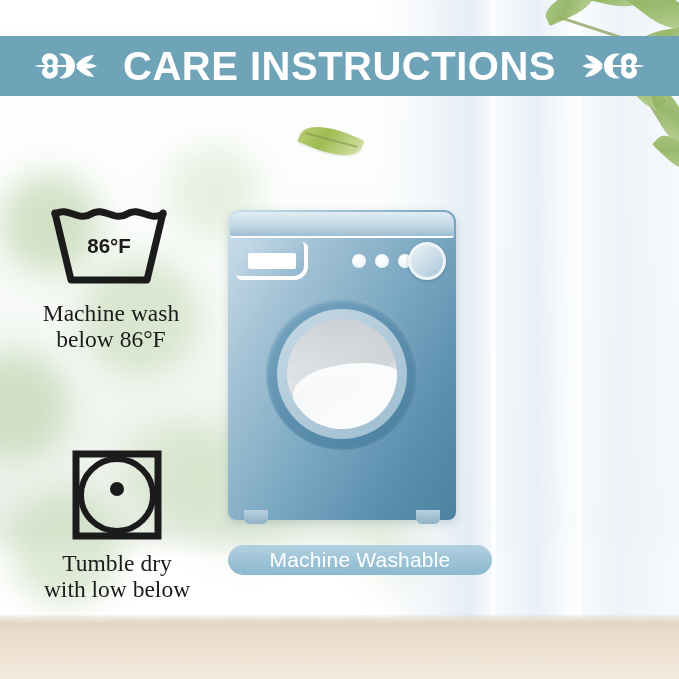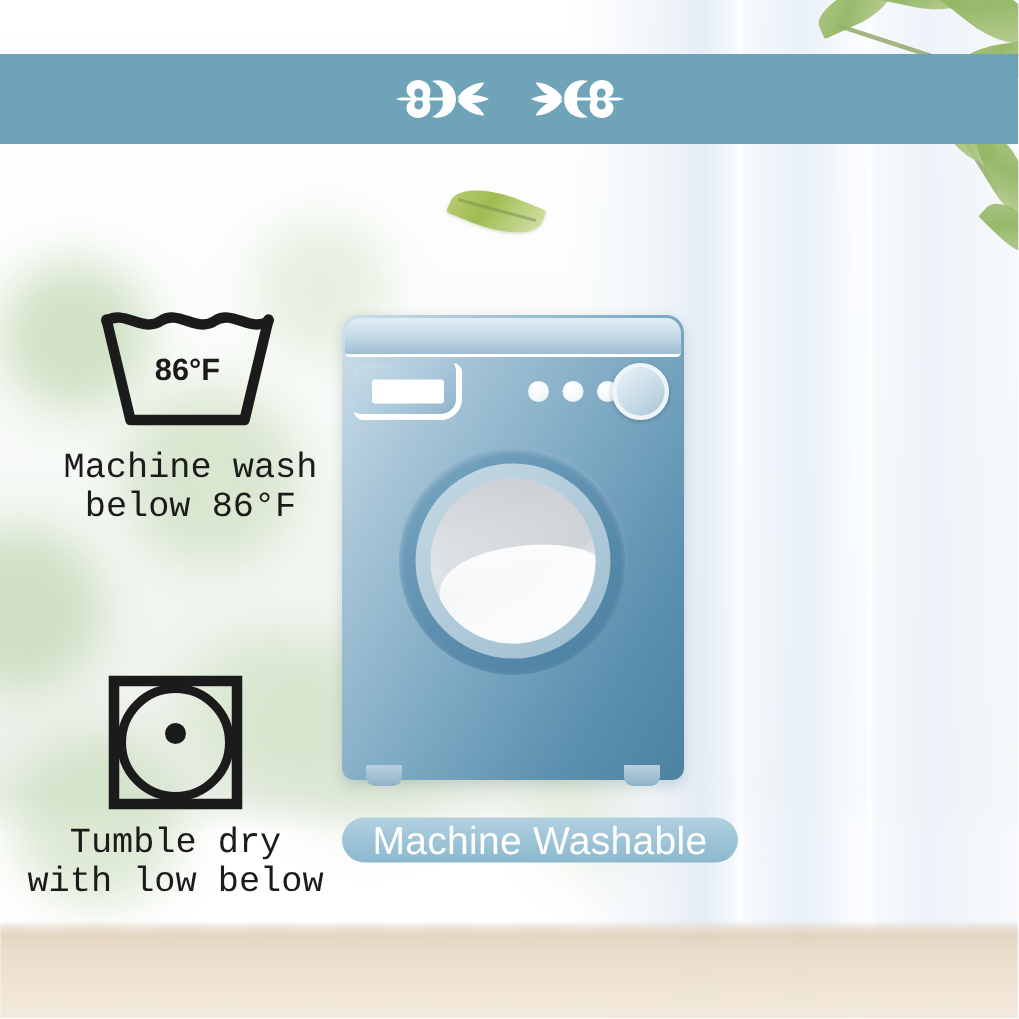--- a/index.html
+++ b/index.html
@@ -110,26 +110,26 @@
   }
   .fleur { width: 64px; height: 44px; flex: 0 0 auto; }
 
   
   .care-item { position: absolute; text-align: center; }
   .care-item .sym { display:flex; align-items:center; justify-content:center; height: 96px; }
   .care-label {
     font-size: 23.5px;
     line-height: 1.12;
     color: #1b1b1b;
-    font-family: Liberation Mono, monospace;
+    font-family: Liberation Serif, serif;
     white-space: pre-line;
     margin-top: 8px;
   }
 
-  #item-wash   { left: 16px;   top: 196px; width: 222px; }
+  #item-wash   { left: 0;   top: 196px; width: 222px; }
   #item-bleach { left: 451px; top: 196px; width: 228px; }
   #item-dry    { left: 6px;   top: 446px; width: 222px; }
   #item-iron   { left: 451px; top: 446px; width: 228px; }
 
   
   .machine { position: absolute; left: 228px; top: 210px; width: 228px; height: 320px; }
 
   .wm-body {
     position:absolute; left:0; top:0; width:228px; height:310px;
     border-radius: 12px 12px 8px 8px;
@@ -194,21 +194,21 @@
     border-radius: 0 0 6px 6px;
     background: linear-gradient(180deg,#b9d0de,#8fb2c8);
   }
   .wm-foot.l { left: 16px; }
   .wm-foot.r { right: 16px; }
 
   .badge {
     position: absolute; left: 228px; top: 545px; width: 264px; height: 30px;
     border-radius: 15px;
     background: linear-gradient(180deg,#b3d0e0 0%,#9cc3d7 55%,#8cb8ce 100%);
-    color:#ffffff; font-size: 26px; font-weight: 400;
+    color:#ffffff; font-size: 21px; font-weight: 400;
     display:flex; align-items:center; justify-content:center;
     letter-spacing: .2px;
     text-align: center;
   }
 
   .tub-temp {
     font-size: 20.5px; font-weight: 700; fill: #1b1b1b;
     font-family: "Liberation Sans", sans-serif;
   }
 </style>
@@ -245,20 +245,21 @@
         <path d="M40 22 C40 13,32 8,24 10 C30 13,32 17,31 21 L22 21 C24 17,23 12,18 10
                  C13 8,7 11,7 16 C7 20,11 22,14 21 C11 19,12 15,15 15 C18 15,19 19,17 21 L5 21
                  C2 21,0 22,0 22 C0 22,2 23,5 23 L17 23 C19 25,18 29,15 29 C12 29,11 25,14 23
                  C11 22,7 24,7 28 C7 33,13 36,18 34 C23 32,24 27,22 23 L31 23
                  C32 27,30 31,24 34 C32 36,40 31,40 22 Z"></path>
         <path d="M41 22 C46 19,54 18,62 22 C54 26,46 25,41 22 Z"></path>
         <path d="M41 21 C45 15,52 11,59 11 C55 18,48 22,41 21 Z"></path>
         <path d="M41 23 C45 29,52 33,59 33 C55 26,48 22,41 23 Z"></path>
       </g>
     </svg>
+    <div class="banner-title">CARE INSTRUCTIONS</div>
     <svg class="fleur" viewBox="0 0 64 44">
       <g fill="#ffffff">
         <path d="M24 22 C24 13,32 8,40 10 C34 13,32 17,33 21 L42 21 C40 17,41 12,46 10
                  C51 8,57 11,57 16 C57 20,53 22,50 21 C53 19,52 15,49 15 C46 15,45 19,47 21 L59 21
                  C62 21,64 22,64 22 C64 22,62 23,59 23 L47 23 C45 25,46 29,49 29 C52 29,53 25,50 23
                  C53 22,57 24,57 28 C57 33,51 36,46 34 C41 32,40 27,42 23 L33 23
                  C32 27,34 31,40 34 C32 36,24 31,24 22 Z"></path>
         <path d="M23 22 C18 19,10 18,2 22 C10 26,18 25,23 22 Z"></path>
         <path d="M23 21 C19 15,12 11,5 11 C9 18,16 22,23 21 Z"></path>
         <path d="M23 23 C19 29,12 33,5 33 C9 26,16 22,23 23 Z"></path>

